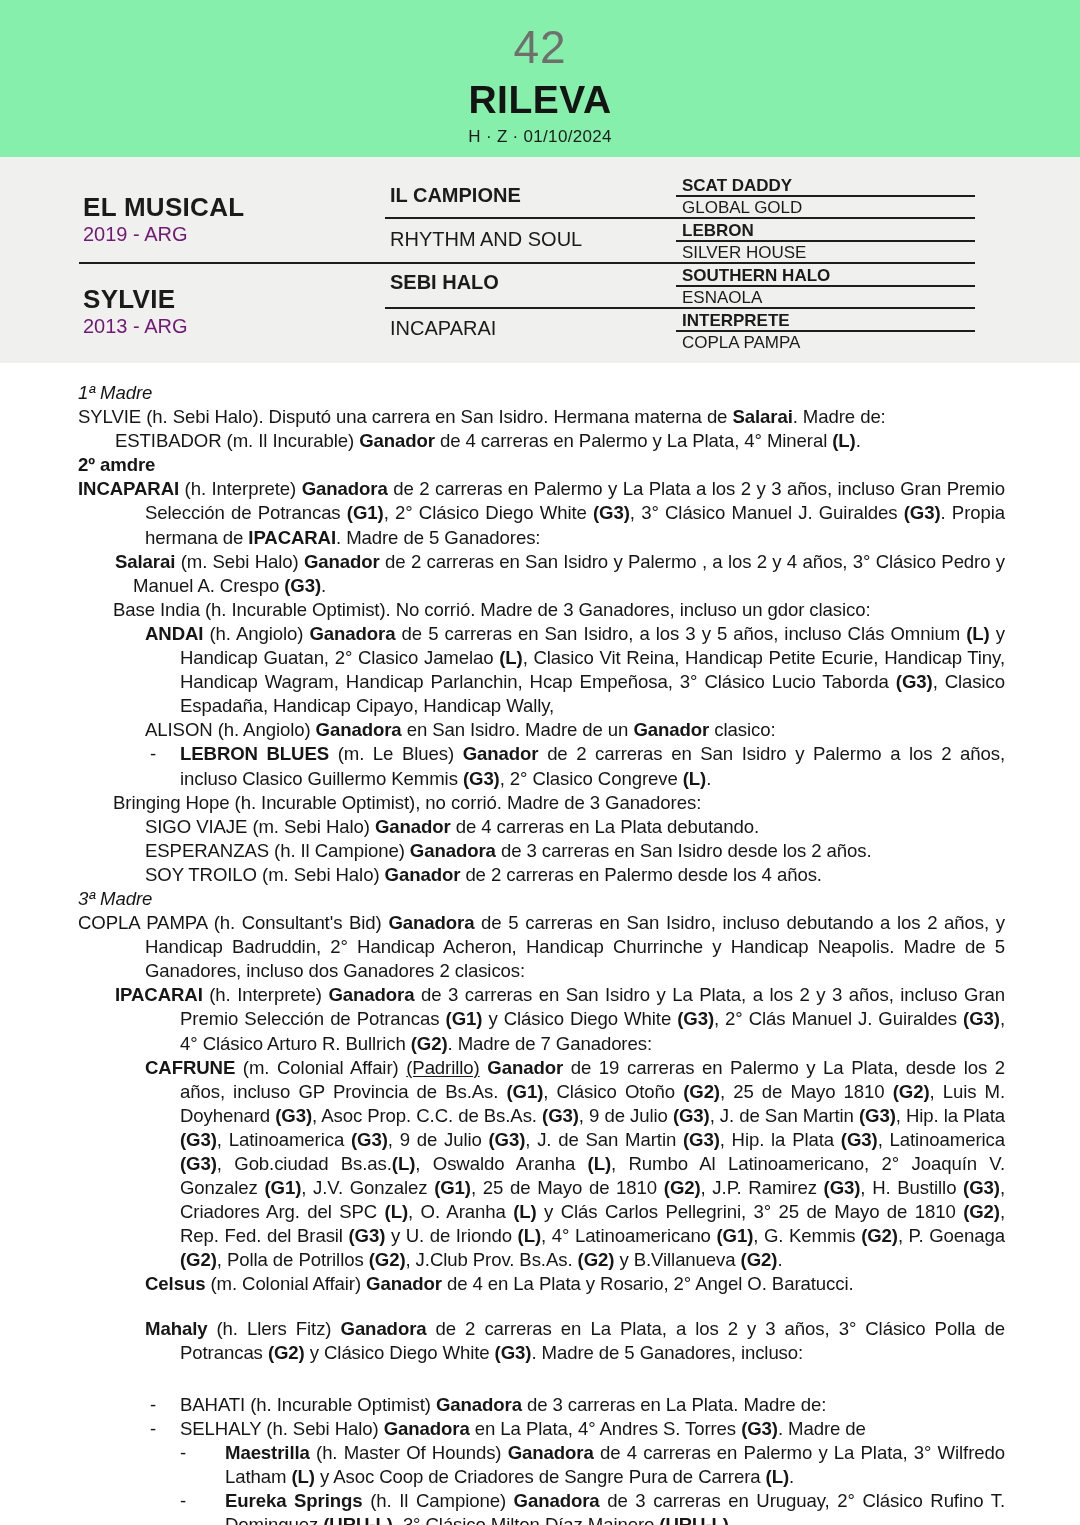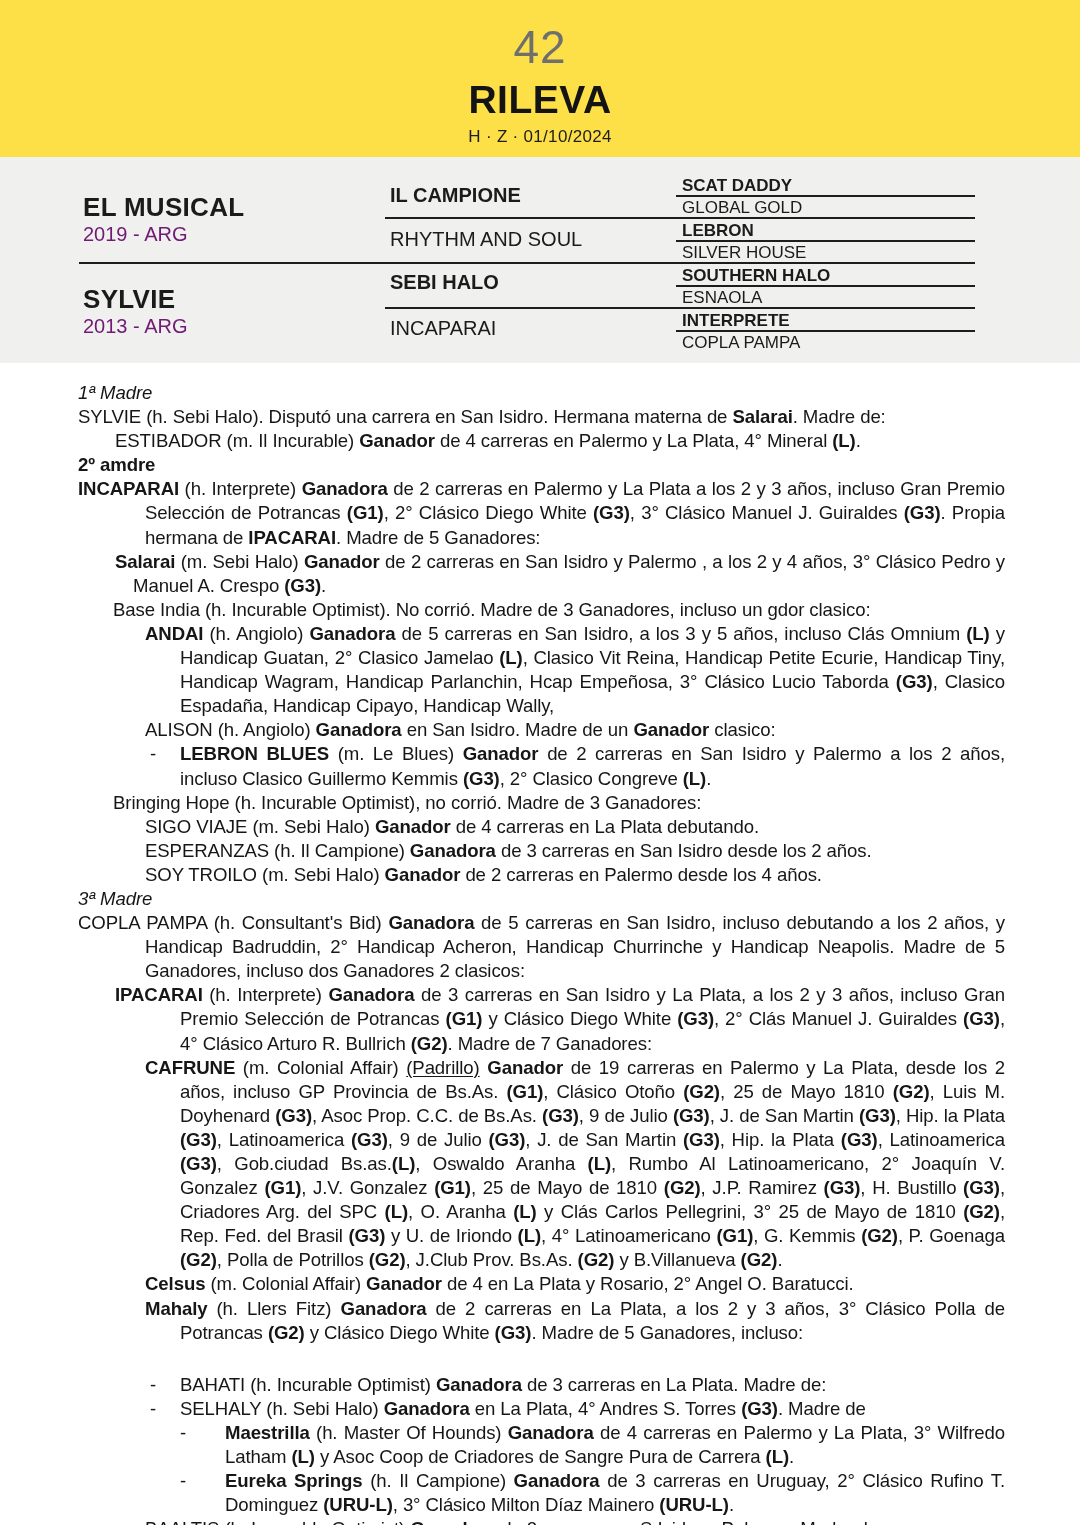--- a/index.html
+++ b/index.html
@@ -7,21 +7,21 @@
     position:relative;
     width:1080px;height:1525px;
     background:#ffffff;
     font-family:"Liberation Sans","DejaVu Sans",sans-serif;
     color:#1b1b1b;
     overflow:hidden;
   }
   
   .band-header{
     position:absolute;left:0;top:0;width:1080px;height:157px;
-    background:#fde047;
+    background:#86efac;
   }
   .band-table{
     position:absolute;left:0;top:157px;width:1080px;height:206px;
     background:#f0f0ef;
   }
   .page-number{
     position:absolute;left:0;top:20px;width:1080px;
     text-align:center;
     font-size:46px;font-weight:200;color:#6f6f6e;letter-spacing:1px;
   }
@@ -111,21 +111,21 @@
       <p style="padding-left: 102px; text-indent: 0px;"><span class="dash" style="width: 30px; margin-left: -30px;">-</span><span class="b">LEBRON BLUES</span><span> (m. Le Blues) </span><span class="b">Ganador</span><span> de 2 carreras en San Isidro y Palermo a los 2 años, incluso Clasico Guillermo Kemmis </span><span class="b">(G3)</span><span>, 2° Clasico Congreve </span><span class="b">(L)</span><span>.</span></p>
       <p style="padding-left: 55px; text-indent: -20px;"><span>Bringing Hope (h. Incurable Optimist), no corrió. Madre de 3 Ganadores:</span></p>
       <p style="padding-left: 102px; text-indent: -35px;"><span>SIGO VIAJE (m. Sebi Halo) </span><span class="b">Ganador</span><span> de 4 carreras en La Plata debutando.</span></p>
       <p style="padding-left: 102px; text-indent: -35px;"><span>ESPERANZAS (h. Il Campione) </span><span class="b">Ganadora</span><span> de 3 carreras en San Isidro desde los 2 años.</span></p>
       <p style="padding-left: 102px; text-indent: -35px;"><span>SOY TROILO (m. Sebi Halo) </span><span class="b">Ganador</span><span> de 2 carreras en Palermo desde los 4 años.</span></p>
       <p style="padding-left: 0px; text-indent: 0px;"><span class="i">3ª Madre</span></p>
       <p style="padding-left: 67px; text-indent: -67px;"><span>COPLA PAMPA (h. Consultant's Bid) </span><span class="b">Ganadora</span><span> de 5 carreras en San Isidro, incluso debutando a los 2 años, y Handicap Badruddin, 2° Handicap Acheron, Handicap Churrinche y Handicap Neapolis. Madre de 5 Ganadores, incluso dos Ganadores 2 clasicos:</span></p>
       <p style="padding-left: 102px; text-indent: -65px;"><span class="b">IPACARAI</span><span> (h. Interprete) </span><span class="b">Ganadora</span><span> de 3 carreras en San Isidro y La Plata, a los 2 y 3 años, incluso Gran Premio Selección de Potrancas </span><span class="b">(G1)</span><span> y Clásico Diego White </span><span class="b">(G3)</span><span>, 2° Clás Manuel J. Guiraldes </span><span class="b">(G3)</span><span>, 4° Clásico Arturo R. Bullrich </span><span class="b">(G2)</span><span>. Madre de 7 Ganadores:</span></p>
       <p style="padding-left: 102px; text-indent: -35px;"><span class="b">CAFRUNE</span><span> (m. Colonial Affair) </span><span class="u">(Padrillo)</span><span> </span><span class="b">Ganador</span><span> de 19 carreras en Palermo y La Plata, desde los 2 años, incluso GP Provincia de Bs.As. </span><span class="b">(G1)</span><span>, Clásico Otoño </span><span class="b">(G2)</span><span>, 25 de Mayo 1810 </span><span class="b">(G2)</span><span>, Luis M. Doyhenard </span><span class="b">(G3)</span><span>, Asoc Prop. C.C. de Bs.As. </span><span class="b">(G3)</span><span>, 9 de Julio </span><span class="b">(G3)</span><span>, J. de San Martin </span><span class="b">(G3)</span><span>, Hip. la Plata </span><span class="b">(G3)</span><span>, Latinoamerica </span><span class="b">(G3)</span><span>, 9 de Julio </span><span class="b">(G3)</span><span>, J. de San Martin </span><span class="b">(G3)</span><span>, Hip. la Plata </span><span class="b">(G3)</span><span>, Latinoamerica </span><span class="b">(G3)</span><span>, Gob.ciudad Bs.as.</span><span class="b">(L)</span><span>, Oswaldo Aranha </span><span class="b">(L)</span><span>, Rumbo Al Latinoamericano, 2° Joaquín V. Gonzalez </span><span class="b">(G1)</span><span>, J.V. Gonzalez </span><span class="b">(G1)</span><span>, 25 de Mayo de 1810 </span><span class="b">(G2)</span><span>, J.P. Ramirez </span><span class="b">(G3)</span><span>, H. Bustillo </span><span class="b">(G3)</span><span>, Criadores Arg. del SPC </span><span class="b">(L)</span><span>, O. Aranha </span><span class="b">(L)</span><span> y Clás Carlos Pellegrini, 3° 25 de Mayo de 1810 </span><span class="b">(G2)</span><span>, Rep. Fed. del Brasil </span><span class="b">(G3)</span><span> y U. de Iriondo </span><span class="b">(L)</span><span>, 4° Latinoamericano </span><span class="b">(G1)</span><span>, G. Kemmis </span><span class="b">(G2)</span><span>, P. Goenaga </span><span class="b">(G2)</span><span>, Polla de Potrillos </span><span class="b">(G2)</span><span>, J.Club Prov. Bs.As. </span><span class="b">(G2)</span><span> y B.Villanueva </span><span class="b">(G2)</span><span>.</span></p>
       <p style="padding-left: 102px; text-indent: -35px;"><span class="b">Celsus</span><span> (m. Colonial Affair) </span><span class="b">Ganador</span><span> de 4 en La Plata y Rosario, 2° Angel O. Baratucci.</span></p>
-      <p style="padding-left: 102px; text-indent: -35px;"><span class="b">Mahaly</span><span> (h. Llers Fitz) </span><span class="b">Ganadora</span><span> de 2 carreras en La Plata, a los 2 y 3 años, 3° Clásico Polla de Potrancas </span><span class="b">(G2)</span><span> y Clásico Diego White </span><span class="b">(G3)</span><span>. Madre de 5 Ganadores, incluso:</span></p>
+      <p style="padding-left: 102px; text-indent: -35px; margin-top: 20px;"><span class="b">Mahaly</span><span> (h. Llers Fitz) </span><span class="b">Ganadora</span><span> de 2 carreras en La Plata, a los 2 y 3 años, 3° Clásico Polla de Potrancas </span><span class="b">(G2)</span><span> y Clásico Diego White </span><span class="b">(G3)</span><span>. Madre de 5 Ganadores, incluso:</span></p>
       <p style="padding-left: 102px; text-indent: 0px; margin-top: 28px;"><span class="dash" style="width: 30px; margin-left: -30px;">-</span><span>BAHATI (h. Incurable Optimist) </span><span class="b">Ganadora</span><span> de 3 carreras en La Plata. Madre de:</span></p>
       <p style="padding-left: 102px; text-indent: 0px;"><span class="dash" style="width: 30px; margin-left: -30px;">-</span><span>SELHALY (h. Sebi Halo) </span><span class="b">Ganadora</span><span> en La Plata, 4° Andres S. Torres </span><span class="b">(G3)</span><span>. Madre de</span></p>
       <p style="padding-left: 147px; text-indent: 0px;"><span class="dash" style="width: 45px; margin-left: -45px;">-</span><span class="b">Maestrilla</span><span> (h. Master Of Hounds) </span><span class="b">Ganadora</span><span> de 4 carreras en Palermo y La Plata, 3° Wilfredo Latham </span><span class="b">(L)</span><span> y Asoc Coop de Criadores de Sangre Pura de Carrera </span><span class="b">(L)</span><span>.</span></p>
       <p style="padding-left: 147px; text-indent: 0px;"><span class="dash" style="width: 45px; margin-left: -45px;">-</span><span class="b">Eureka Springs</span><span> (h. Il Campione) </span><span class="b">Ganadora</span><span> de 3 carreras en Uruguay, 2° Clásico Rufino T. Dominguez </span><span class="b">(URU-L)</span><span>, 3° Clásico Milton Díaz Mainero </span><span class="b">(URU-L)</span><span>.</span></p>
       <p style="padding-left: 102px; text-indent: -35px;"><span>BAALTIS (h. Incurable Optimist) </span><span class="b">Ganadora</span><span> de 2 carreras en S.Isidro y Palermo. Madre de</span></p>
     </div>
 
 </div>
 
 </body></html>

